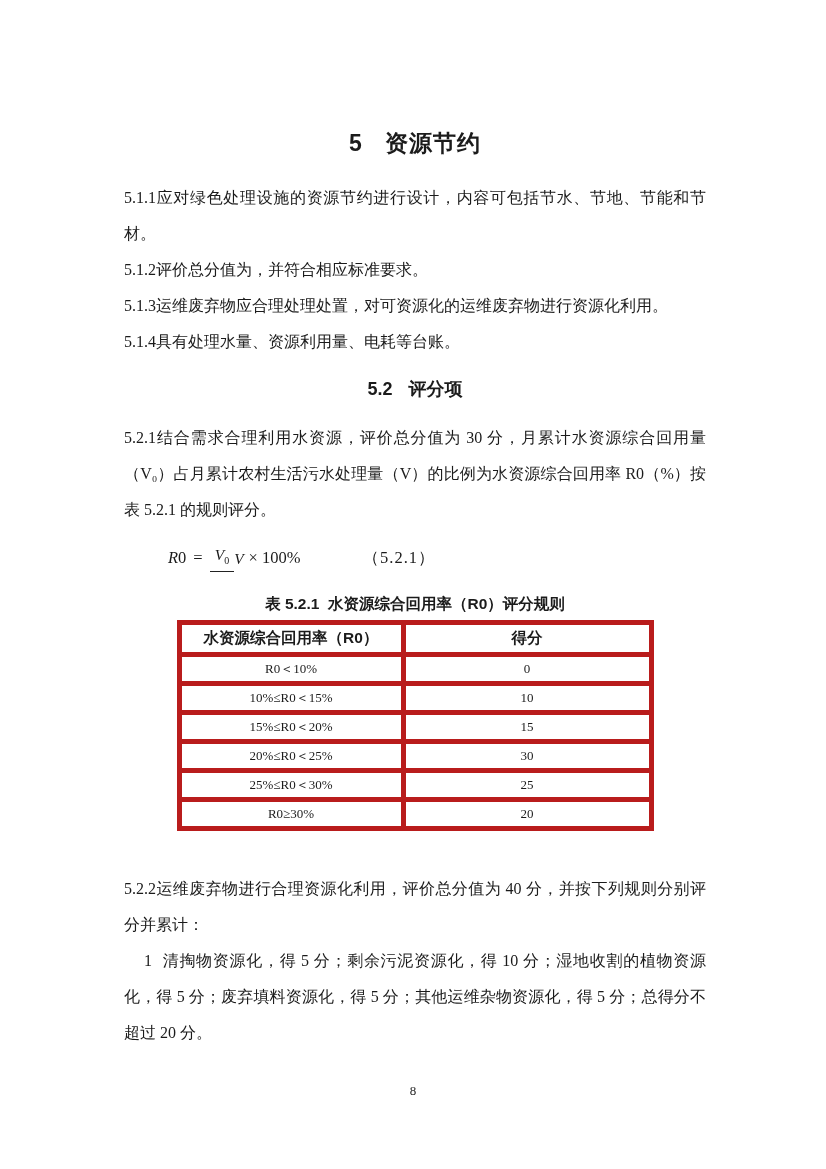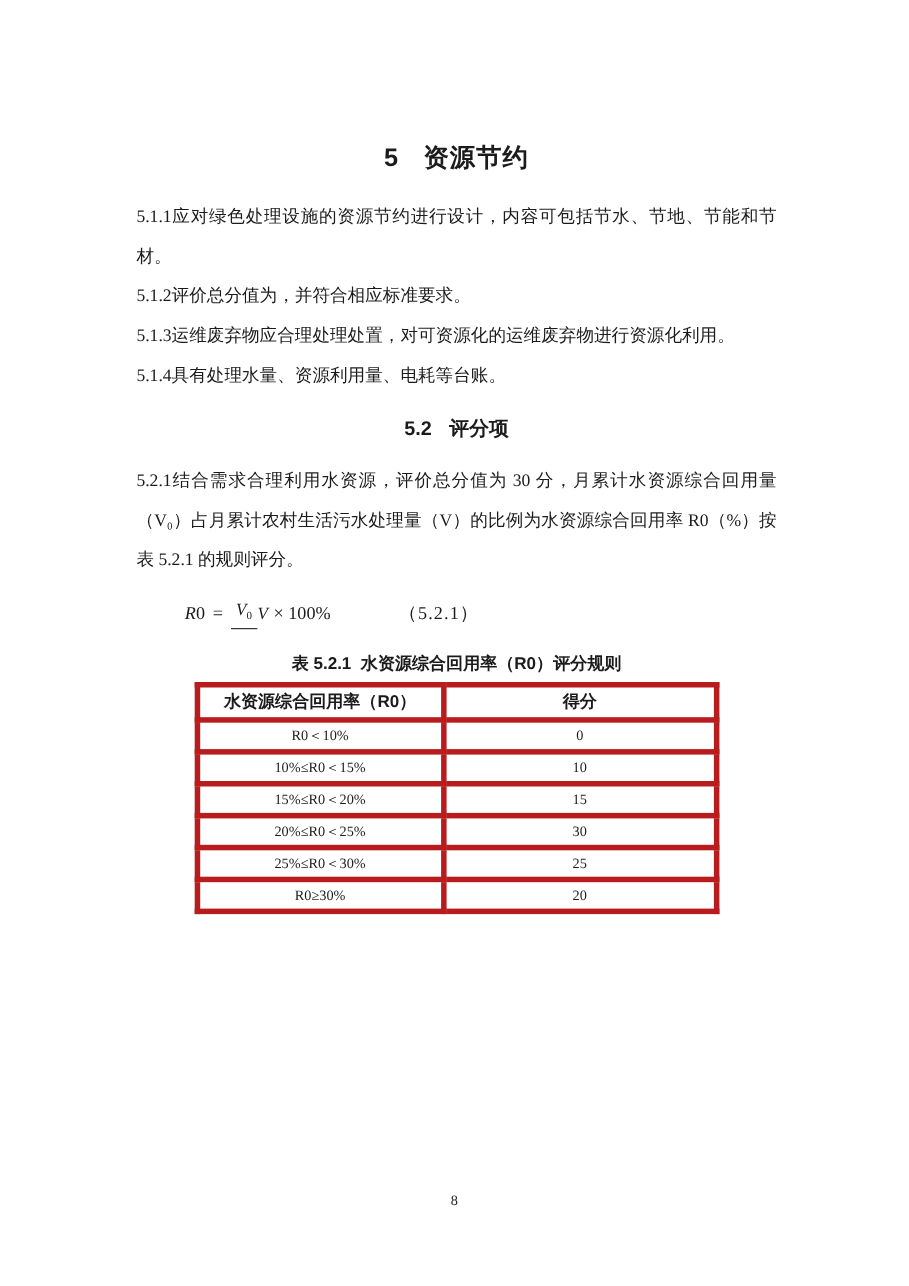--- a/index.html
+++ b/index.html
@@ -181,17 +181,21 @@
             <td>25%≤R0＜30%</td>
             <td>25</td>
           </tr>
         <tr>
             <td>R0≥30%</td>
             <td>20</td>
           </tr>
       </tbody>
     </table>
 
+    <div class="clause-522-block">
+      <p class="para"><span class="clause-num">5.2.2</span><span>运维废弃物进行合理资源化利用，评价总分值为 40 分，并按下列规则分别评分并累计：</span></p>
+      <p class="para sub-para"><span class="clause-num">1</span><span>清掏物资源化，得 5 分；剩余污泥资源化，得 10 分；湿地收割的植物资源化，得 5 分；废弃填料资源化，得 5 分；其他运维杂物资源化，得 5 分；总得分不超过 20 分。</span></p>
+    </div>
   </div>
 
   <div class="page-footer">8</div>
 
 </div>
 
 </body></html>

